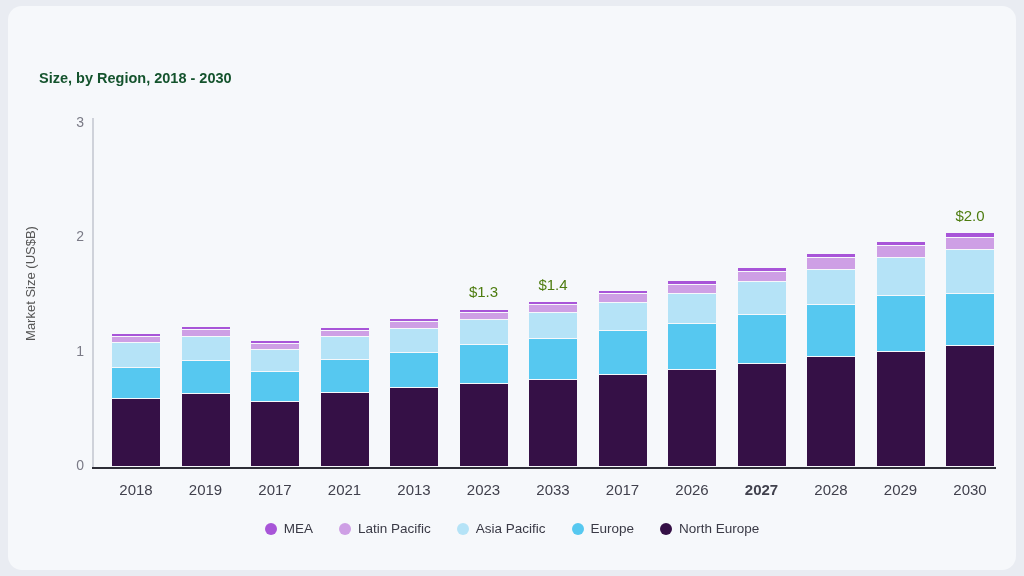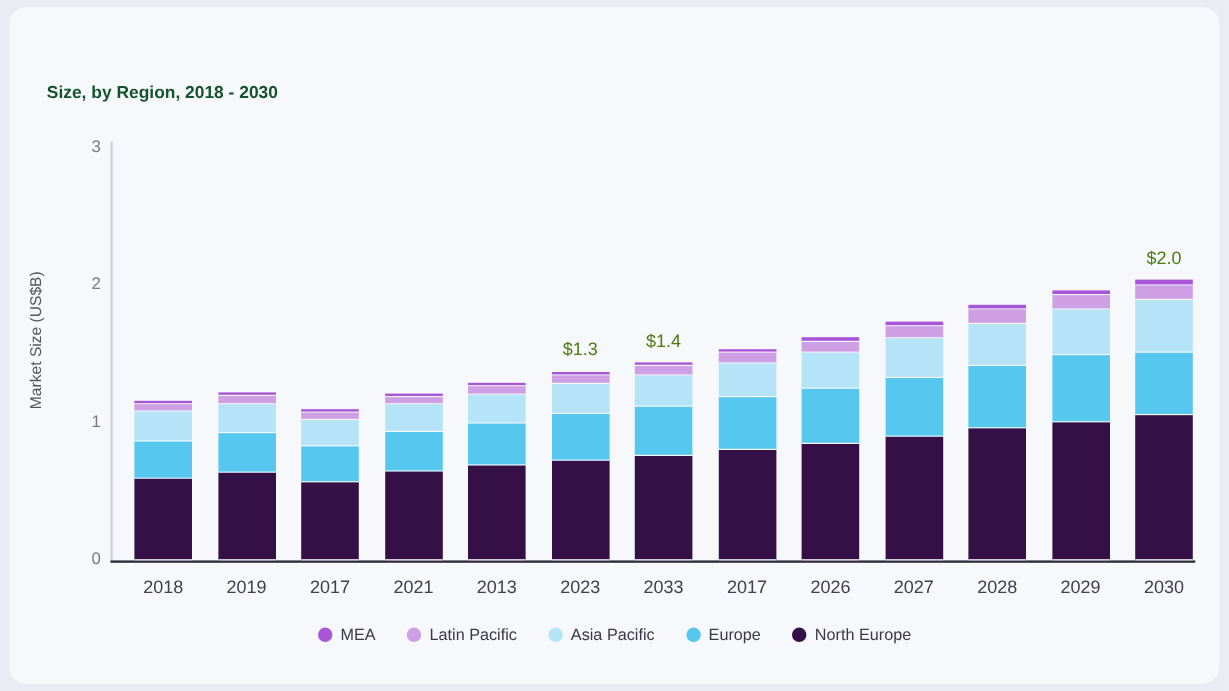--- a/index.html
+++ b/index.html
@@ -213,21 +213,21 @@
     <div id="xticks">
         <div class="xtick" style="left: 88px;">2018</div>
         <div class="xtick" style="left: 157.5px;">2019</div>
         <div class="xtick" style="left: 227px;">2017</div>
         <div class="xtick" style="left: 296.5px;">2021</div>
         <div class="xtick" style="left: 366px;">2013</div>
         <div class="xtick" style="left: 435.5px;">2023</div>
         <div class="xtick" style="left: 505px;">2033</div>
         <div class="xtick" style="left: 574.5px;">2017</div>
         <div class="xtick" style="left: 644px;">2026</div>
-        <div class="xtick" style="left: 713.5px;">2027</div>
+        <div class="xtick" style="left: 713.5px; font-weight: bold;">2027</div>
         <div class="xtick" style="left: 783px;">2028</div>
         <div class="xtick" style="left: 852.5px;">2029</div>
         <div class="xtick" style="left: 922px;">2030</div>
       </div>
     <div id="dlabels">
         <div class="dlabel" style="left: 430.5px; top: 277px;">$1.3</div>
         <div class="dlabel" style="left: 500px; top: 269.933px;">$1.4</div>
         <div class="dlabel" style="left: 917px; top: 200.762px;">$2.0</div>
       </div>
   </div>

